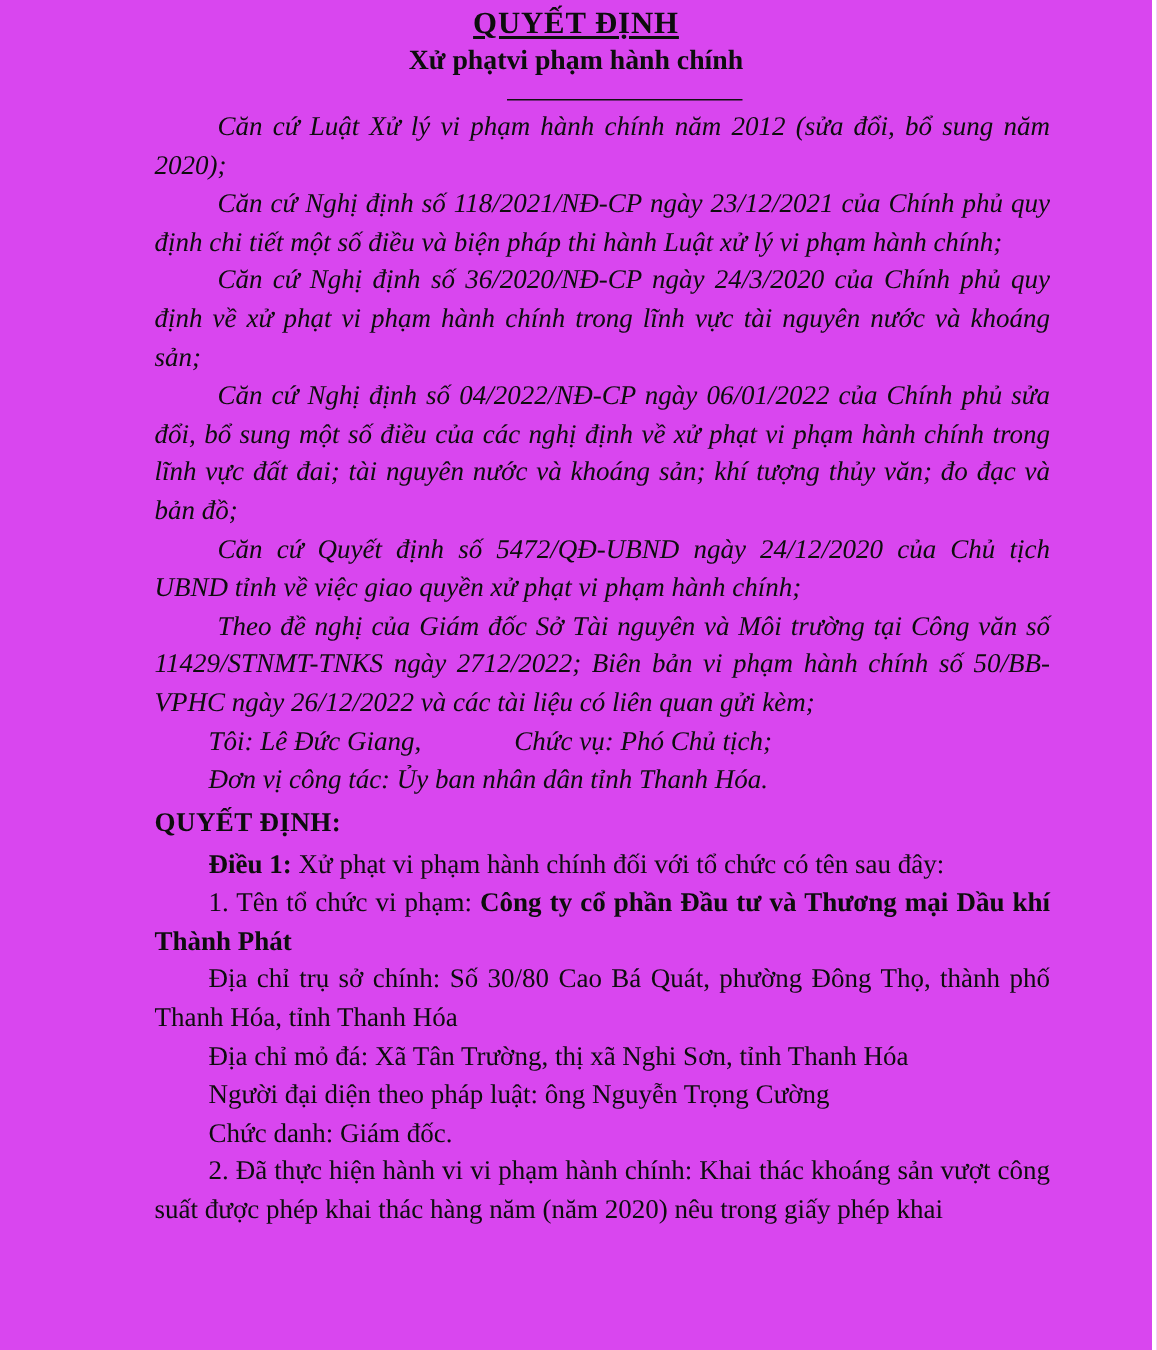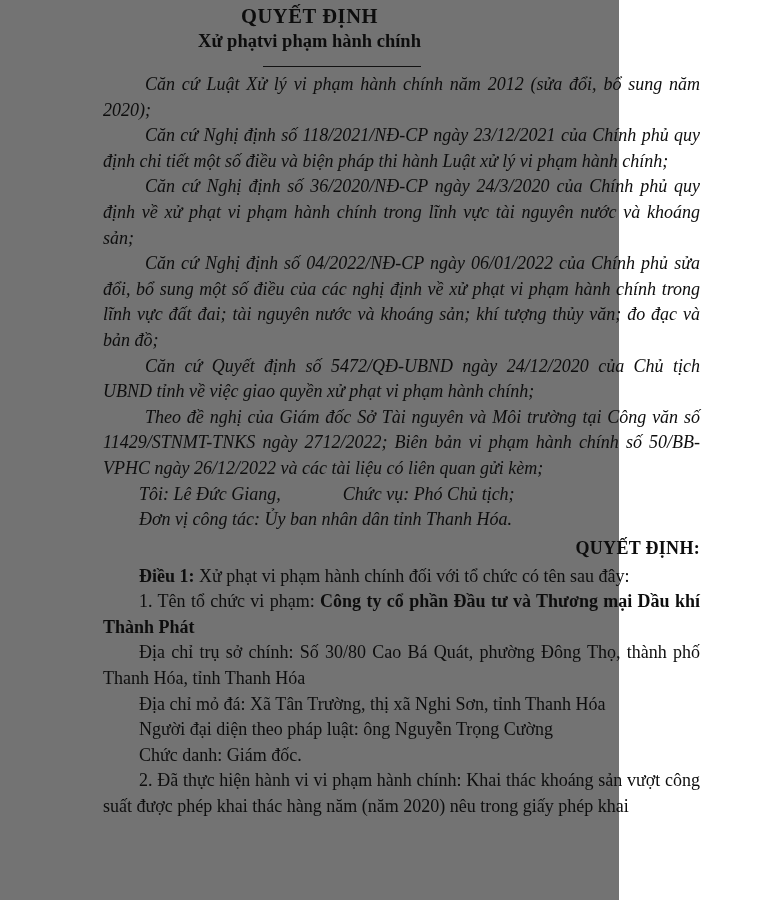--- a/index.html
+++ b/index.html
@@ -12,24 +12,25 @@
     height: 900px;
     position: relative;
     overflow: hidden;
     font-family: "Liberation Serif", "DejaVu Serif", serif;
     color: #0d0d0d;
   }
 
   .page {
     position: absolute;
     left: 0; top: 0;
-    width: 619px;
+    width: 768px;
     height: 900px;
-    background: #737373;
+    background: #d946ef;
     padding: 0;
+    text-decoration: underline;
   }
 
   
   .doc-title {
     text-align: center;
     font-weight: bold;
     font-size: 20.5px;
     letter-spacing: 0.6px;
     margin: 6px 0 0 0;
     line-height: 1.05;
@@ -76,21 +77,21 @@
   }
   p.para.small-indent {
     text-indent: 36px;
   }
 
   
   p.center-head {
     margin: 0;
     padding: 0;
     text-indent: 0;
-    text-align: right;
+    text-align: left;
     font-weight: bold;
     font-size: 18px;
     line-height: 31px;
     letter-spacing: 0.3px;
   }
 
   b.strong { font-weight: bold; }
 
   
   .tabgap {

